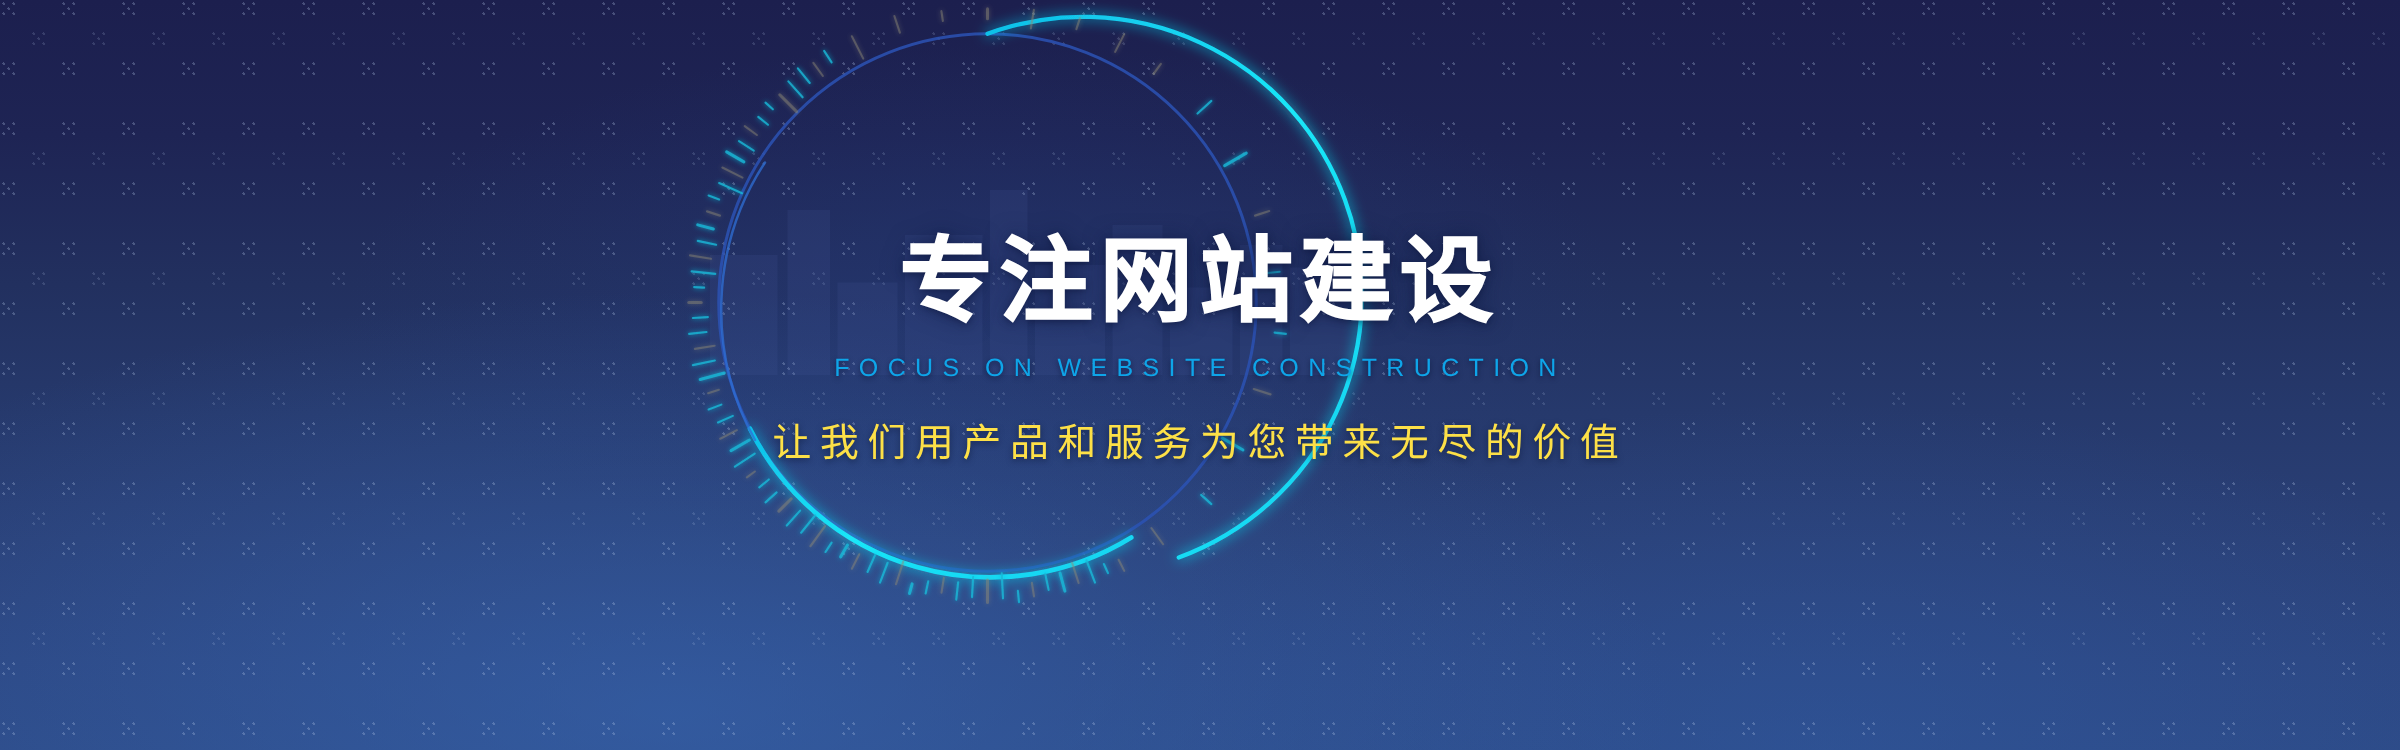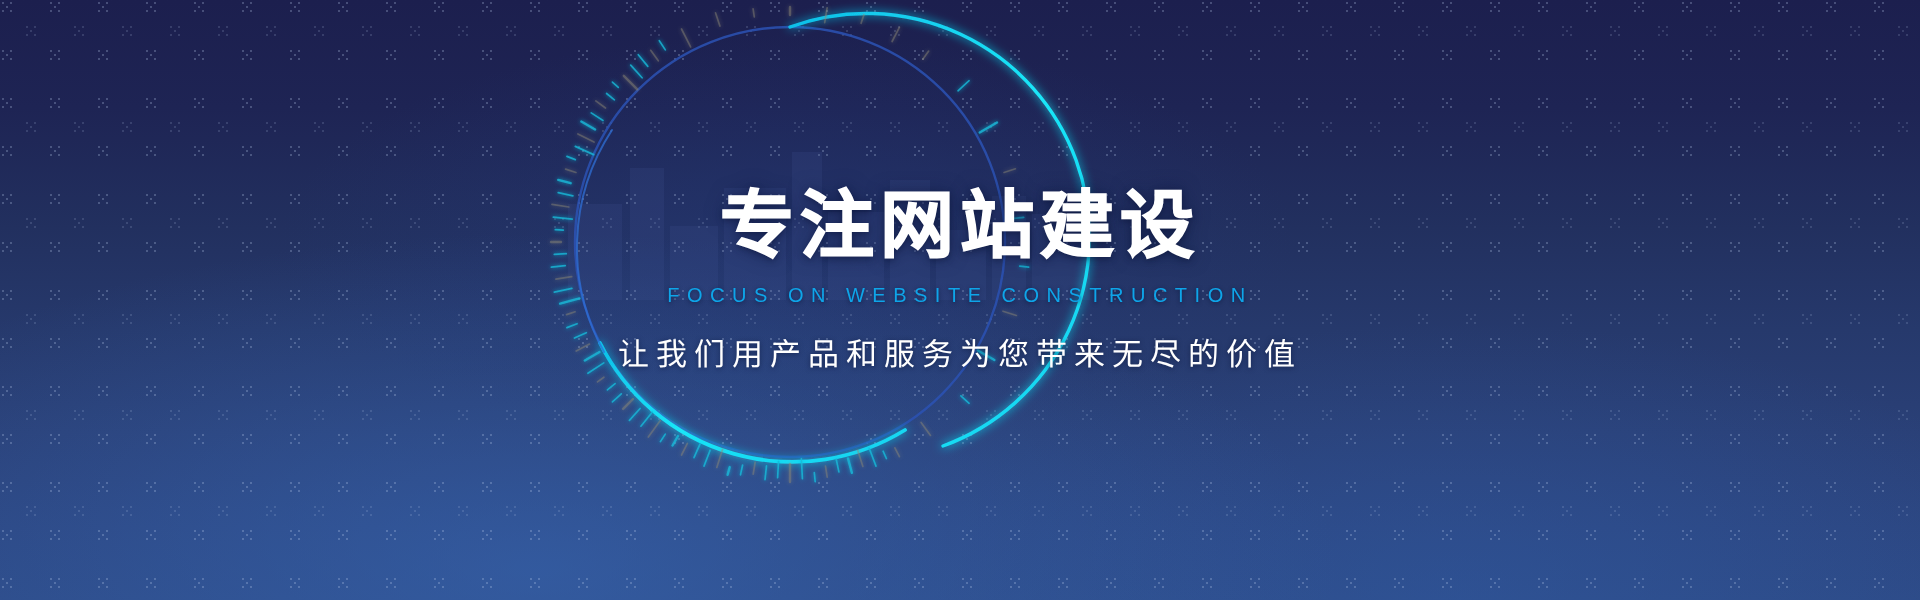--- a/index.html
+++ b/index.html
@@ -135,21 +135,21 @@
     font-size: 20px;
     font-weight: 400;
     letter-spacing: 7.5px;
     text-transform: uppercase;
     white-space: nowrap;
     text-shadow: 0 1px 4px rgba(8,16,48,0.6);
   }
 
   .tagline {
     margin: 22px 0 0 0;
-    color: #ffffff;
+    color: #fde047;
     font-family: "DejaVu Sans", "Liberation Sans", sans-serif;
     font-size: 31px;
     font-weight: 400;
     letter-spacing: 7px;
     white-space: nowrap;
     text-shadow: 0 1px 5px rgba(8,16,48,0.55);
   }
 </style>
 </head>
 <body>

